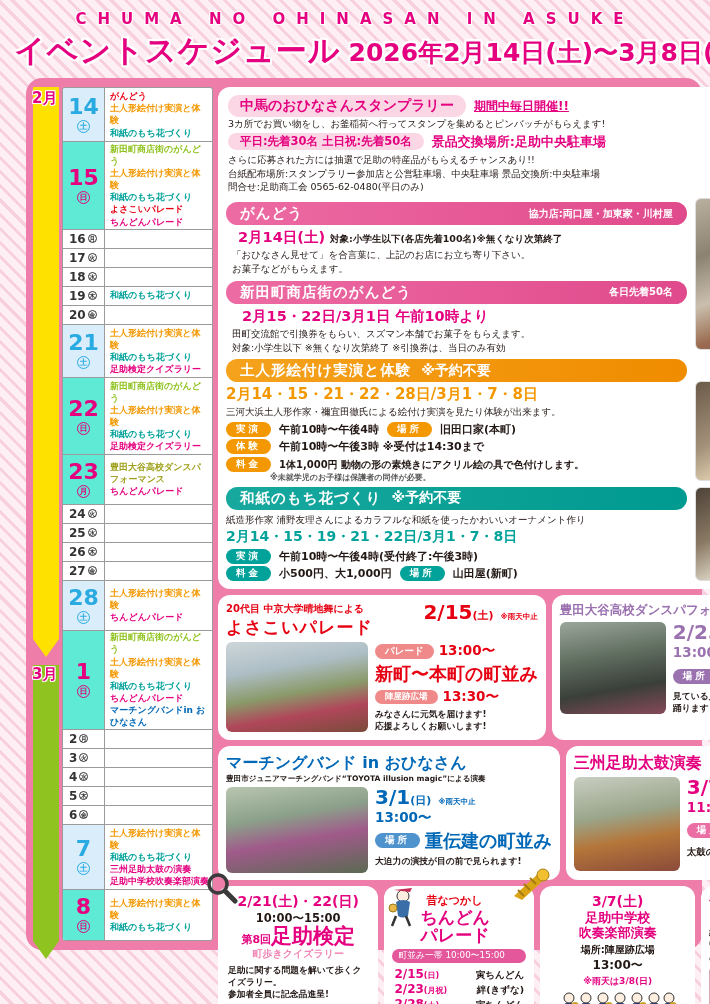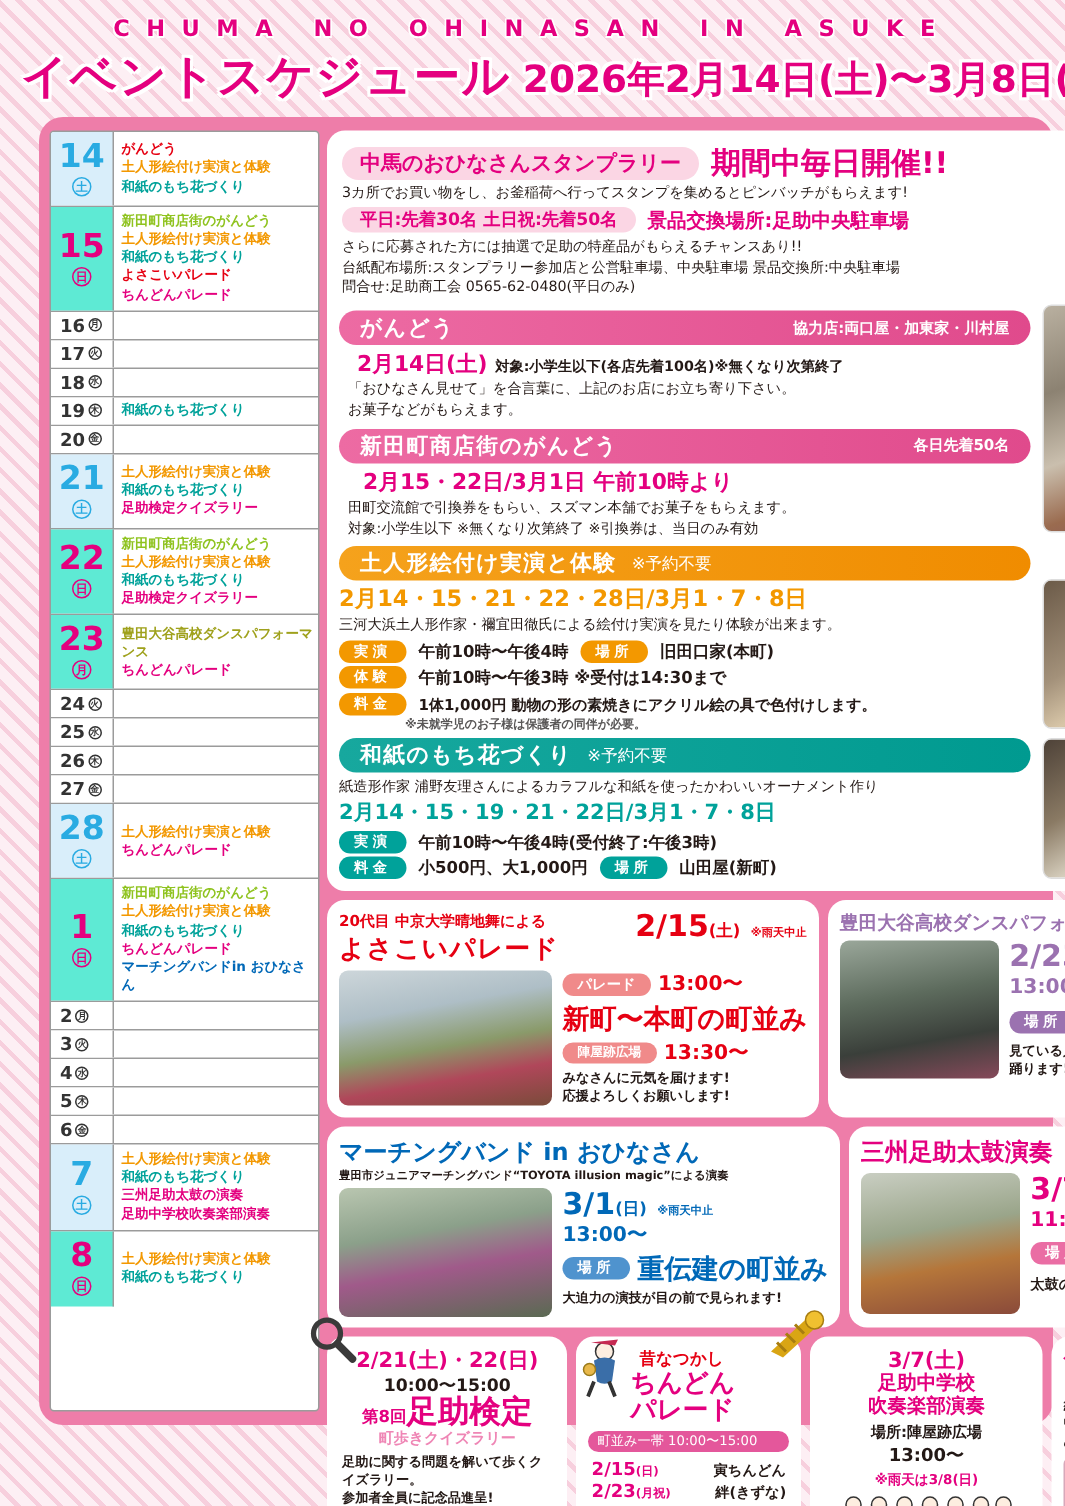--- a/index.html
+++ b/index.html
@@ -50,40 +50,40 @@
   .c-red{color:#e60012}.c-orange{color:#f39800}.c-teal{color:#00a29a}.c-lime{color:#8fc31f}
   .c-magenta{color:#e4007f}.c-blue{color:#0068b7}.c-olive{color:#9fa11c}.c-purple{color:#9b72b0}
 
   
   .content { flex:1; display:flex; flex-direction:column; gap:6px; }
   .bigcard { background:#fff; border-radius:12px; padding:6px 8px 8px 8px; position:relative; }
 
   .stamp { position:relative; padding:2px 78px 4px 2px; }
   .stamp-t { display:flex; align-items:center; gap:8px; }
   .pillpink { background:#fbd6e4; color:#e4007f; font-weight:bold; border-radius:14px; padding:2px 12px; font-size:14px; white-space:nowrap; }
-  .stamp-sub { color:#e4007f; font-weight:bold; font-size:20px; white-space:nowrap; }
+  .stamp-sub { color:#e4007f; font-weight:bold; font-size:12px; white-space:nowrap;text-decoration:underline; }
   .stamp p { font-size:9.5px; line-height:1.45; color:#231815; }
   .stamp-prow { display:flex; align-items:center; gap:8px; margin:2px 0; }
   .pillpink2 { background:#fbd6e4; color:#e4007f; font-weight:bold; border-radius:12px; padding:1px 12px; font-size:11.5px; white-space:nowrap; }
   .stamp-place { color:#e4007f; font-weight:bold; font-size:13px; white-space:nowrap; }
   .badge { position:absolute; right:-2px; top:2px; width:72px; height:72px; }
 
   .secwrap { display:flex; gap:8px; }
   .secleft { flex:1; min-width:0; }
   .photo { border-radius:6px; flex:none; border:1px solid #ddd; }
   .ph1 { width:132px; height:152px; background:linear-gradient(160deg,#b9b0a0 0%,#8c8272 30%,#cabfae 55%,#9a6b4f 75%,#7d4b66 100%); }
   .ph2 { width:132px; height:100px; background:linear-gradient(150deg,#6b5a48 0%,#a3917a 40%,#d8c6a8 60%,#4a3b2e 100%); }
   .ph3 { width:132px; height:94px; background:linear-gradient(150deg,#4e4238 0%,#8a7a64 35%,#e8e2d2 65%,#6e6152 100%); }
   .bar { border-radius:13px; color:#fff; display:flex; align-items:center; gap:10px; padding:2px 14px; margin:4px 0 3px 0; }
   .bar-pink { background:linear-gradient(90deg,#ed6ba3,#e04a8c); }
   .bar-orange { background:linear-gradient(90deg,#f5a21c,#f08c00); }
   .bar-teal { background:linear-gradient(90deg,#17a89e,#009a90); }
   .bar b { font-size:14.5px; letter-spacing:1px; white-space:nowrap; }
   .bar .brnote { margin-left:auto; font-size:10px; font-weight:bold; white-space:nowrap; }
-  .bar .bnote { font-size:11px; font-weight:normal; white-space:nowrap; }
+  .bar .bnote { font-size:14px; font-weight:bold; white-space:nowrap; }
   .dline { font-weight:bold; font-size:14.5px; margin:1px 0; white-space:nowrap; }
   .dline small { font-size:9.5px; color:#231815; font-weight:bold; }
   .ptext { font-size:9.5px; line-height:1.5; color:#231815; }
   .inforow { display:flex; align-items:flex-end; gap:8px; margin:2.5px 0; flex-wrap:wrap; }
   .lpill { color:#fff; font-weight:bold; font-size:9.5px; border-radius:10px; padding:1px 10px; letter-spacing:3px; white-space:nowrap; flex:none; }
   .lp-orange{background:#f39800}.lp-teal{background:#00a29a}.lp-salmon{background:#f08a8a}
   .lp-purple{background:#9b72b0}.lp-blue{background:#4f93ce}.lp-magenta{background:#ea6da4}
   .ival { font-size:11px; font-weight:bold; color:#231815; }
   .fnote { font-size:8px; color:#595757; margin-left:44px; font-weight:bold; }
 
@@ -150,20 +150,28 @@
     <div class="romaji ws1">CHUMA NO OHINASAN IN ASUKE</div>
     <div class="titlerow">
       <span class="etitle ws">イベントスケジュール</span>
       <span class="edate ws">2026年2月14日(土)〜3月8日(</span>
     </div>
   </div>
 
   <div class="panel">
 
     <div class="cal">
+      <div class="bands">
+        <div class="band-feb">
+          <span class="mlabel ws1">2月</span>
+        </div>
+        <div class="band-mar">
+          <span class="mlabel ws1">3月</span>
+        </div>
+      </div>
       <div class="caltab">
           <div class="cal-row big">
             <div class="cdate sat">
               <div class="cnum">14</div>
               <div class="wc">土</div>
             </div>
             <div class="cevs">
               <span class="ev c-red">がんどう</span>
               <span class="ev c-orange">土人形絵付け実演と体験</span>
               <span class="ev c-teal">和紙のもち花づくり</span>

